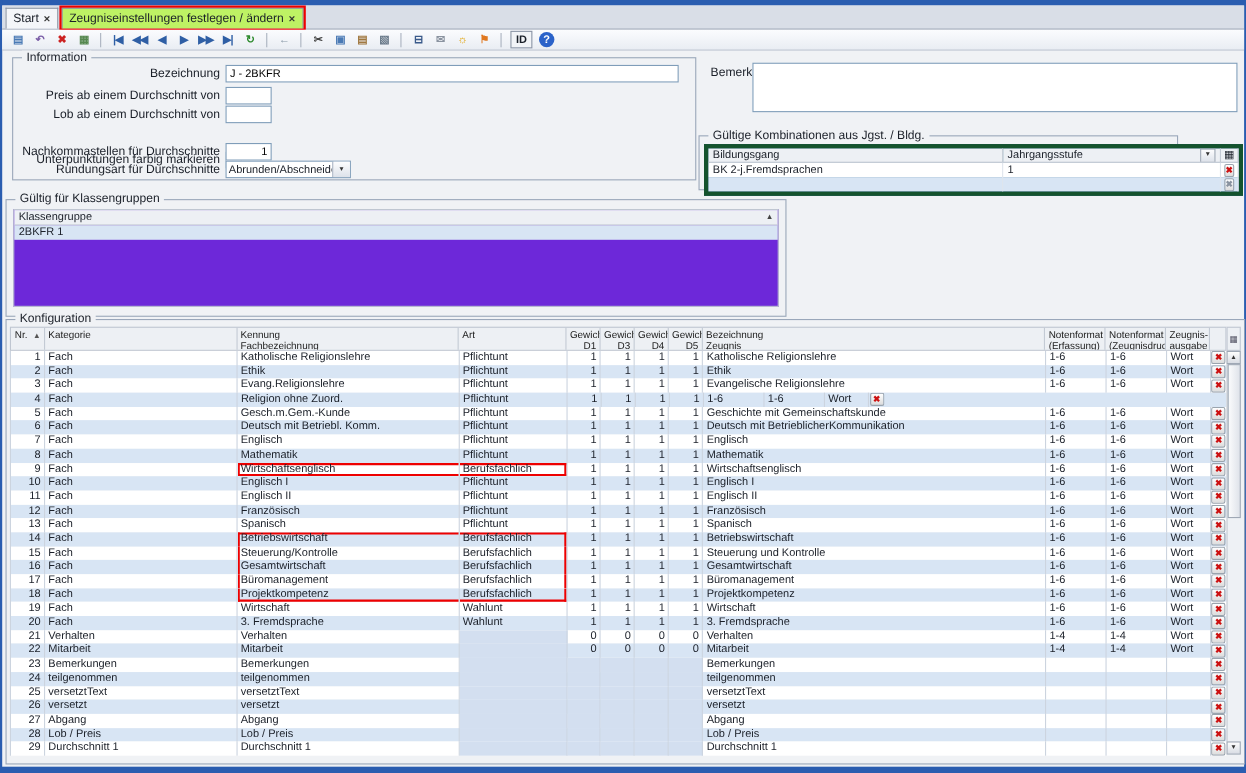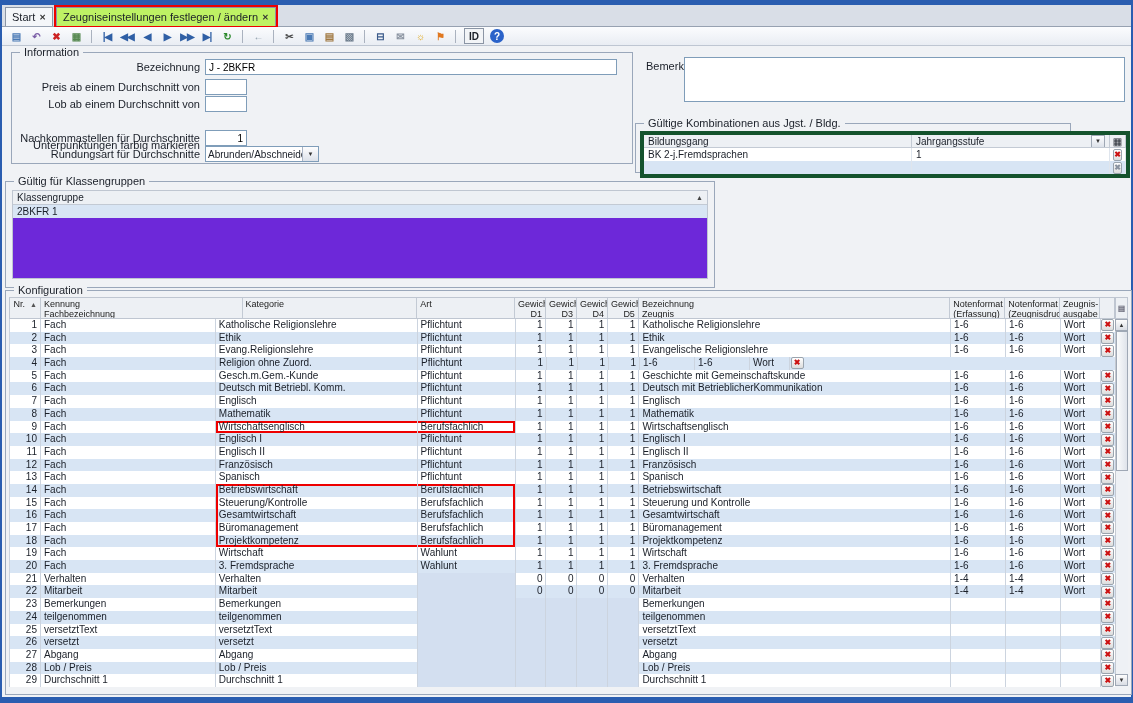--- a/index.html
+++ b/index.html
@@ -233,26 +233,26 @@
     </div>
   </div>
 </div>
 
 <div class="group g-konfig">
   <div class="legend">Konfiguration</div>
   <div class="kf-head">
       <div class="kh c-nr">
         <span>Nr.<span class="sort">▲</span></span>
       </div>
+      <div class="kh c-kat">
+        <span>Kategorie</span>
+      </div>
       <div class="kh c-ken">
         <span>Kennung</span>
         <span>Fachbezeichnung</span>
-      </div>
-      <div class="kh c-kat">
-        <span>Kategorie</span>
       </div>
       <div class="kh c-art">
         <span>Art</span>
       </div>
       <div class="kh c-gw">
         <span>Gewicht</span>
         <span>D1</span>
       </div>
       <div class="kh c-gw">
         <span>Gewicht</span>

